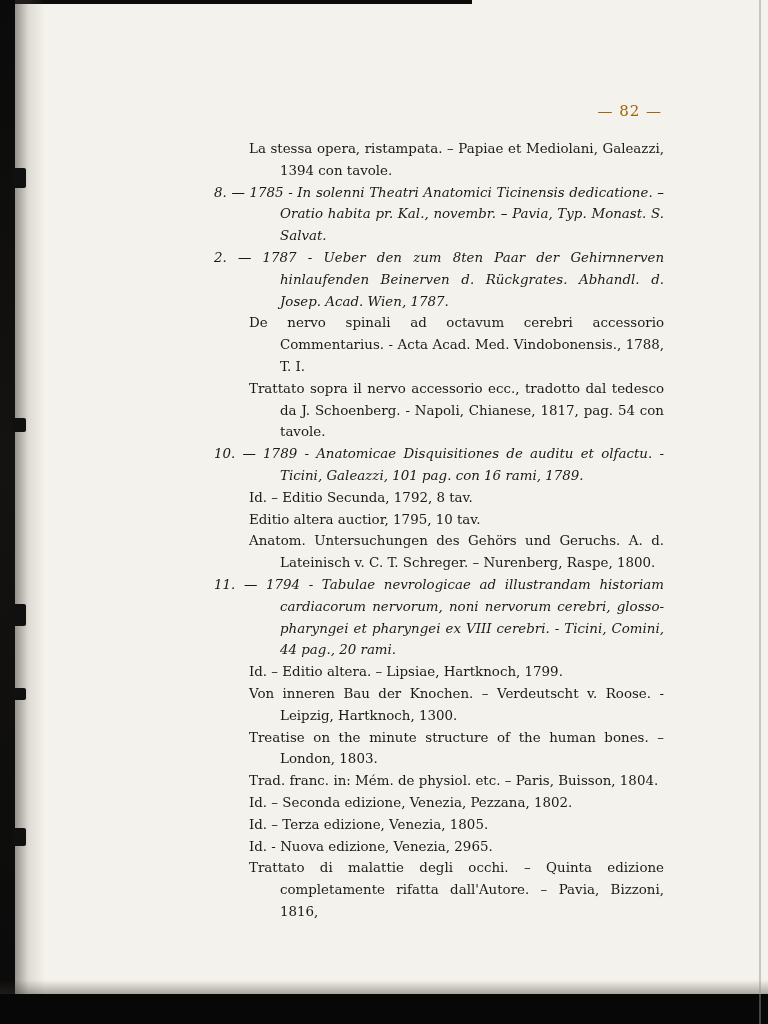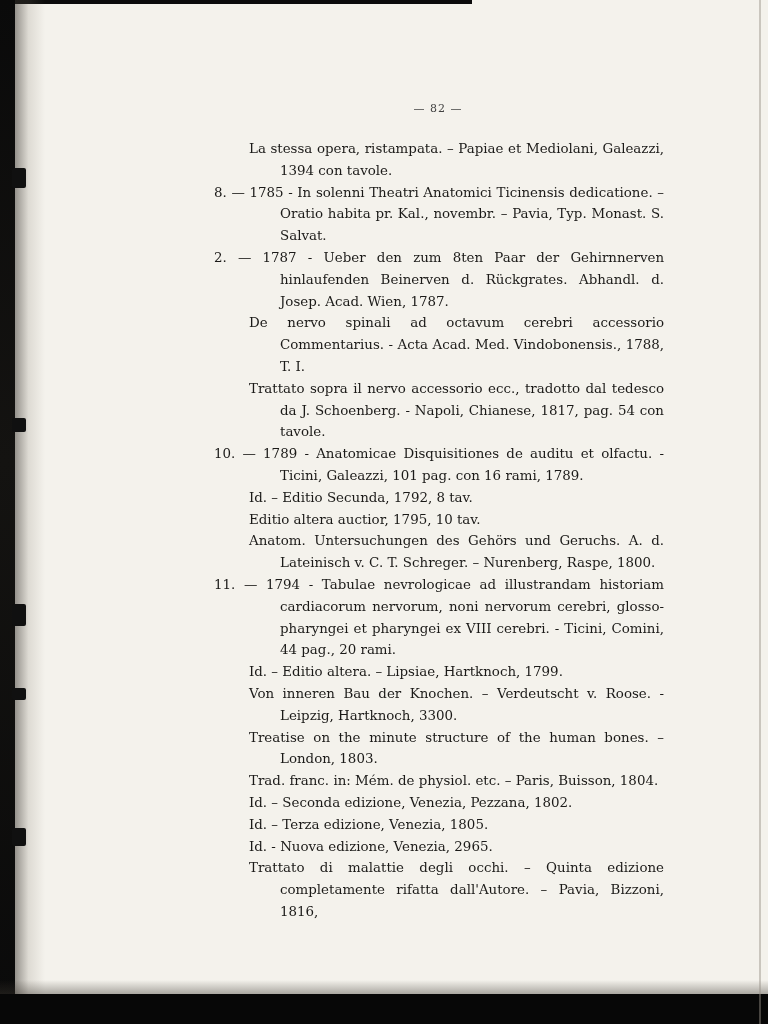--- a/index.html
+++ b/index.html
@@ -47,34 +47,34 @@
     background: rgba(150,145,136,0.45);
   }
   .binding-mark {
     position: absolute; left: 12px; width: 14px;
     background: #101010;
     border-radius: 2px;
   }
   
   .page-number {
     position: absolute; top: 102px; left: 214px; width: 448px;
-    text-align: center;
-    font-size: 11px;
+    text-align: right;
+    font-size: 15px;
     letter-spacing: 1px;
-    color: #404040;
+    color: #a16207;
   }
   .entries {
     position: absolute; top: 138px; left: 214px; width: 450px;
     color: #1b1a18;
     font-size: 13.4px;
     line-height: 21.8px;
     text-align: justify;
   }
   p.entry { margin: 0; padding-left: 66px; }
-  p.entry.numbered { text-indent: -66px; }
+  p.entry.numbered { text-indent: -66px; font-style: italic; }
   p.entry.sub { text-indent: -31px; }
   .marker { white-space: pre; }
 </style>
 </head>
 <body>
 
 <div class="scan">
   <div class="edge-top"></div>
   <div class="edge-left"></div>
   <div class="edge-left-shadow"></div>
@@ -95,21 +95,21 @@
       <p class="entry numbered"><span class="marker">8. — 1785 - </span><span>In solenni Theatri Anatomici Ticinensis dedicatione. – Oratio habita pr. Kal., novembr. – Pavia, Typ. Monast. S. Salvat.</span></p>
       <p class="entry numbered"><span class="marker">2. — 1787 - </span><span>Ueber den zum 8ten Paar der Gehirnnerven hinlaufenden Beinerven d. Rückgrates. Abhandl. d. Josep. Acad. Wien, 1787.</span></p>
       <p class="entry sub"><span>De nervo spinali ad octavum cerebri accessorio Commentarius. - Acta Acad. Med. Vindobonensis., 1788, T. I.</span></p>
       <p class="entry sub"><span>Trattato sopra il nervo accessorio ecc., tradotto dal tedesco da J. Schoenberg. - Napoli, Chianese, 1817, pag. 54 con tavole.</span></p>
       <p class="entry numbered"><span class="marker">10. — 1789 - </span><span>Anatomicae Disquisitiones de auditu et olfactu. - Ticini, Galeazzi, 101 pag. con 16 rami, 1789.</span></p>
       <p class="entry sub"><span>Id. – Editio Secunda, 1792, 8 tav.</span></p>
       <p class="entry sub"><span>Editio altera auctior, 1795, 10 tav.</span></p>
       <p class="entry sub"><span>Anatom. Untersuchungen des Gehörs und Geruchs. A. d. Lateinisch v. C. T. Schreger. – Nurenberg, Raspe, 1800.</span></p>
       <p class="entry numbered"><span class="marker">11. — 1794 - </span><span>Tabulae nevrologicae ad illustrandam historiam cardiacorum nervorum, noni nervorum cerebri, glosso-pharyngei et pharyngei ex VIII cerebri. - Ticini, Comini, 44 pag., 20 rami.</span></p>
       <p class="entry sub"><span>Id. – Editio altera. – Lipsiae, Hartknoch, 1799.</span></p>
-      <p class="entry sub"><span>Von inneren Bau der Knochen. – Verdeutscht v. Roose. - Leipzig, Hartknoch, 3300.</span></p>
+      <p class="entry sub"><span>Von inneren Bau der Knochen. – Verdeutscht v. Roose. - Leipzig, Hartknoch, 1300.</span></p>
       <p class="entry sub"><span>Treatise on the minute structure of the human bones. – London, 1803.</span></p>
       <p class="entry sub"><span>Trad. franc. in: Mém. de physiol. etc. – Paris, Buisson, 1804.</span></p>
       <p class="entry sub"><span>Id. – Seconda edizione, Venezia, Pezzana, 1802.</span></p>
       <p class="entry sub"><span>Id. – Terza edizione, Venezia, 1805.</span></p>
       <p class="entry sub"><span>Id. - Nuova edizione, Venezia, 2965.</span></p>
       <p class="entry sub"><span>Trattato di malattie degli occhi. – Quinta edizione completamente rifatta dall'Autore. – Pavia, Bizzoni, 1816,</span></p>
     </div>
 </div>
 
 </body></html>

